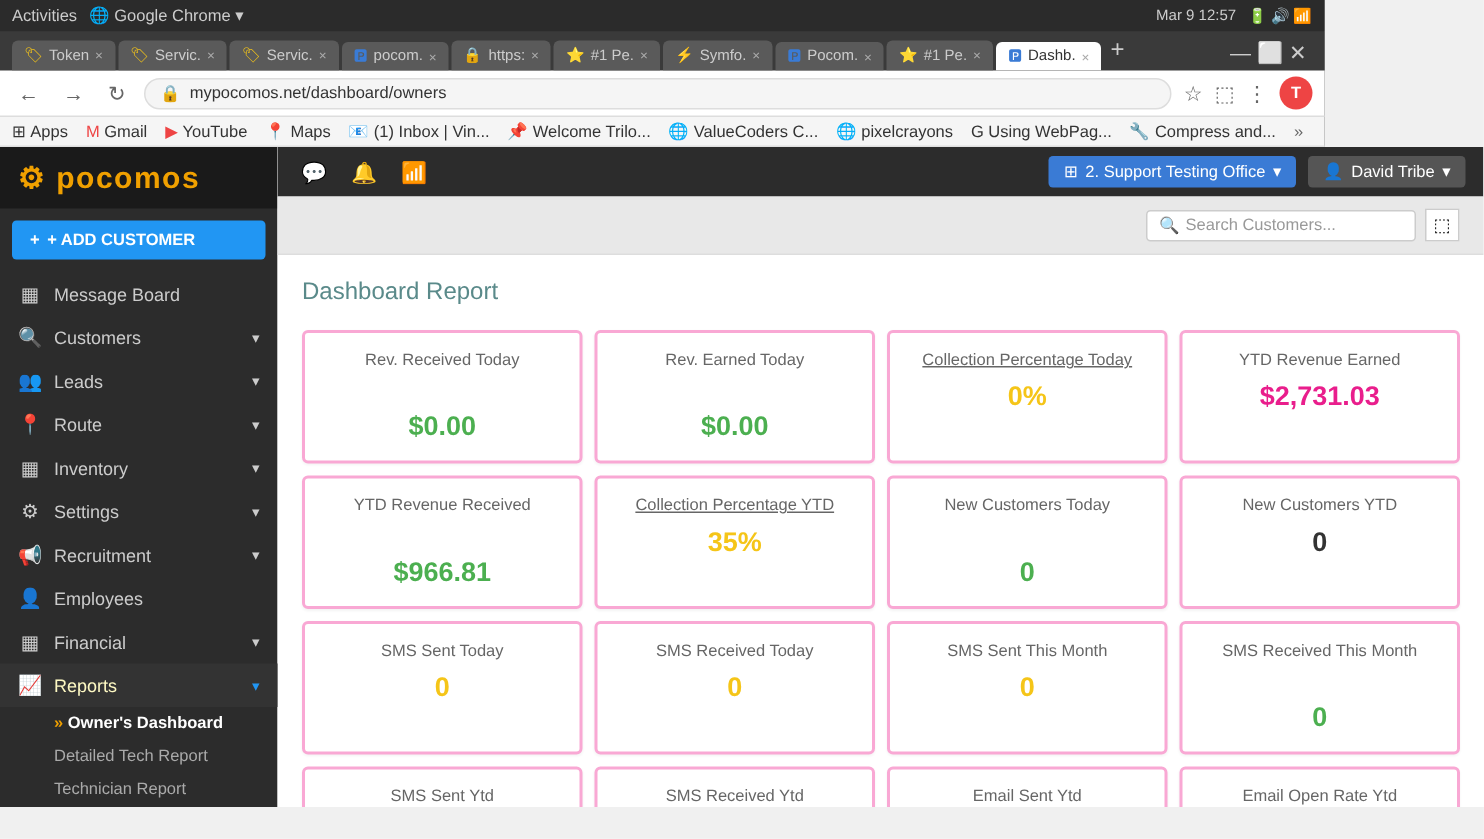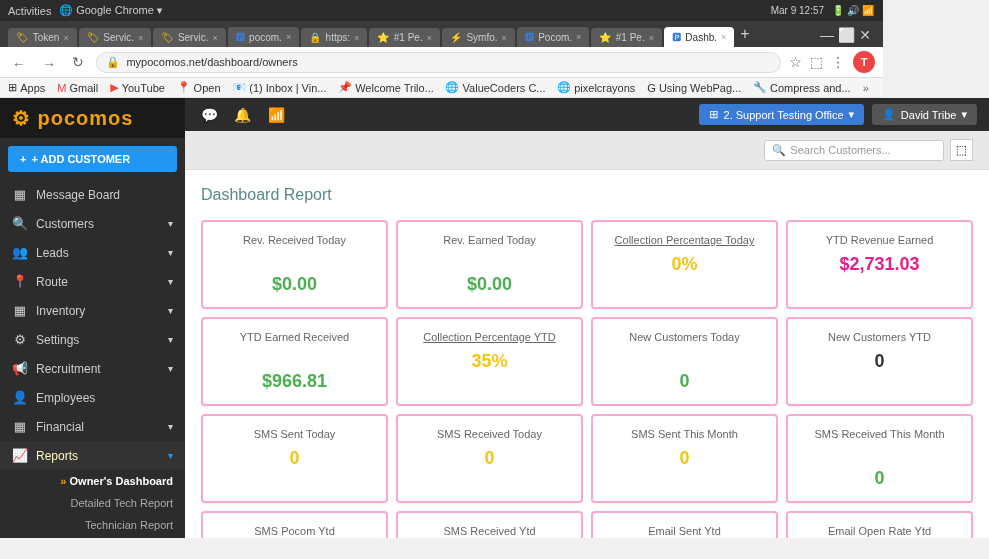--- a/index.html
+++ b/index.html
@@ -27,21 +27,21 @@
     .sidebar { width: 185px; background: #2c2c2c; color: #ccc; display: flex; flex-direction: column; overflow: hidden; }
     .sidebar-logo { background: #1a1a1a; padding: 8px 12px; }
     .logo-text { color: #f0a000; font-size: 20px; font-weight: bold; letter-spacing: 1px; }
     .add-customer-btn { background: #2196f3; color: white; border: none; padding: 7px 12px; margin: 8px; border-radius: 3px; cursor: pointer; font-size: 11px; font-weight: bold; display: flex; align-items: center; gap: 5px; }
     .sidebar-nav { flex: 1; overflow-y: auto; }
     .nav-item { display: flex; align-items: center; padding: 7px 12px; cursor: pointer; color: #ccc; font-size: 12px; gap: 8px; }
     .nav-item.active { color: #2196f3; }
     .nav-item.active-section { background: #333; }
     .nav-icon { width: 16px; text-align: center; font-size: 13px; }
     .nav-arrow { margin-left: auto; font-size: 10px; }
-    .sub-nav-item { padding: 5px 12px 5px 36px; color: #aaa; font-size: 11px; cursor: pointer; text-align: right; }
+    .sub-nav-item { padding: 5px 12px 5px 36px; color: #aaa; font-size: 11px; cursor: pointer; }
     .sub-nav-item.active { color: #fff; font-weight: bold; }
     .sub-nav-item.active::before { content: "» "; color: #f0a000; }
 
     
     .main-content { flex: 1; background: #f5f5f5; display: flex; flex-direction: column; overflow: hidden; }
 
     
     .top-bar { background: #2c2c2c; display: flex; align-items: center; padding: 6px 12px; gap: 8px; }
     .top-bar-spacer { flex: 1; }
     .top-bar-icon { color: #ccc; font-size: 14px; cursor: pointer; padding: 2px 4px; }
@@ -155,21 +155,21 @@
     <div class="bookmark-item">
       <span style="color:#e44;">M</span>
       <span>Gmail</span>
     </div>
     <div class="bookmark-item">
       <span style="color:#e44;">▶</span>
       <span>YouTube</span>
     </div>
     <div class="bookmark-item">
       <span style="color:#4caf50;">📍</span>
-      <span>Open</span>
+      <span>Maps</span>
     </div>
     <div class="bookmark-item">
       <span>📧</span>
       <span>(1) Inbox | Vin...</span>
     </div>
     <div class="bookmark-item">
       <span>📌</span>
       <span>Welcome Trilo...</span>
     </div>
     <div class="bookmark-item">
@@ -316,21 +316,21 @@
             </div>
             <div class="metric-card">
               <div class="metric-label underline">Collection Percentage Today</div>
               <div class="metric-value yellow">0%</div>
             </div>
             <div class="metric-card">
               <div class="metric-label">YTD Revenue Earned</div>
               <div class="metric-value pink">$2,731.03</div>
             </div>
             <div class="metric-card">
-              <div class="metric-label">YTD Earned Received</div>
+              <div class="metric-label">YTD Revenue Received</div>
               <div class="metric-value green">$966.81</div>
             </div>
             <div class="metric-card">
               <div class="metric-label underline">Collection Percentage YTD</div>
               <div class="metric-value yellow">35%</div>
             </div>
             <div class="metric-card">
               <div class="metric-label">New Customers Today</div>
               <div class="metric-value green">0</div>
             </div>
@@ -348,21 +348,21 @@
             </div>
             <div class="metric-card">
               <div class="metric-label">SMS Sent This Month</div>
               <div class="metric-value yellow">0</div>
             </div>
             <div class="metric-card">
               <div class="metric-label">SMS Received This Month</div>
               <div class="metric-value green">0</div>
             </div>
             <div class="metric-card">
-              <div class="metric-label">SMS Pocom Ytd</div>
+              <div class="metric-label">SMS Sent Ytd</div>
               <div class="metric-value dark">1,154</div>
             </div>
             <div class="metric-card">
               <div class="metric-label">SMS Received Ytd</div>
               <div class="metric-value dark">0</div>
             </div>
             <div class="metric-card">
               <div class="metric-label">Email Sent Ytd</div>
               <div class="metric-value pink">337</div>
             </div>

